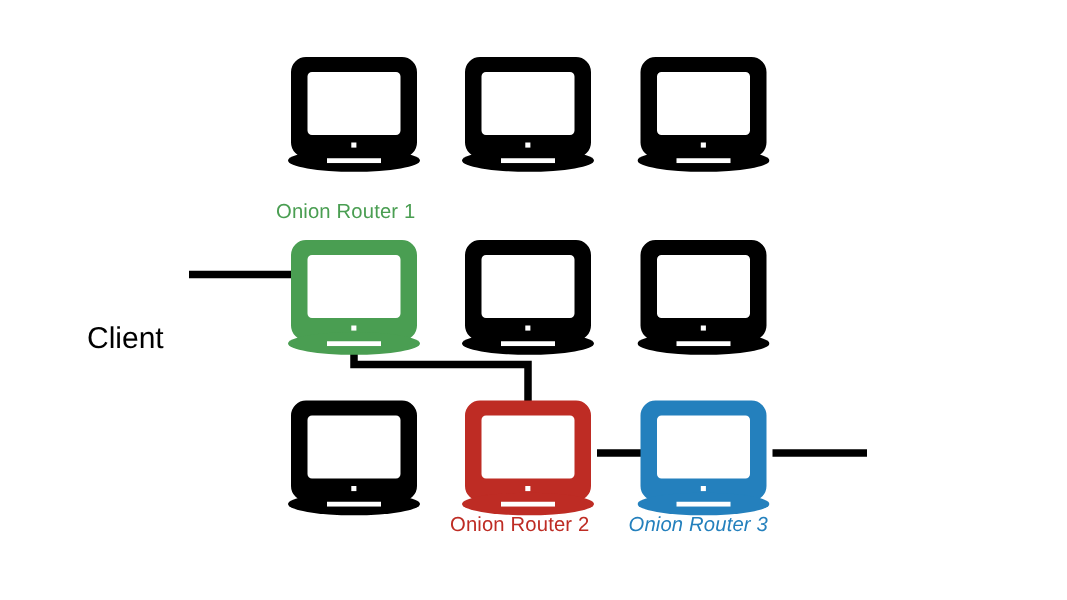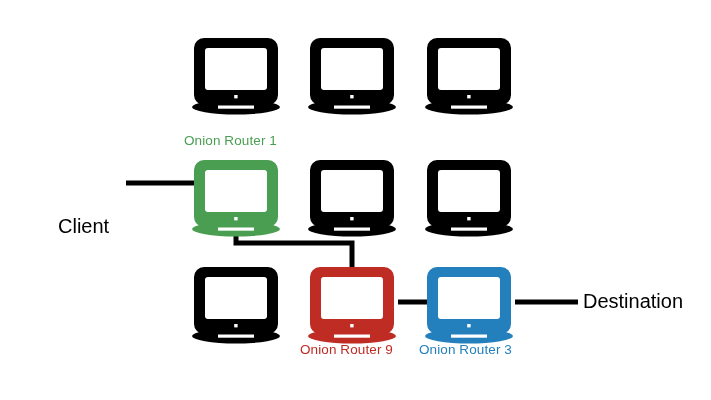--- a/index.html
+++ b/index.html
@@ -170,21 +170,20 @@
         <path d="M12 5 h64 a10 10 0 0 1 10 10 v47 a10 10 0 0 1 -10 10 h-64 a10 10 0 0 1 -10 -10 v-47 a10 10 0 0 1 10 -10 z M16 15 a3 3 0 0 0 -3 3 v36 a3 3 0 0 0 3 3 h56 a3 3 0 0 0 3 -3 v-36 a3 3 0 0 0 -3 -3 z"></path>
         <ellipse cx="44" cy="74" rx="44" ry="7.5"></ellipse>
         <rect x="26" y="72.5" width="36" height="3.2" fill="#ffffff"></rect>
         <rect x="42.2" y="62" width="3.4" height="3.4" fill="#ffffff"></rect>
       </g>
     </svg>
   </div>
 
   <div class="router-label" style="left:184px; top:133px; color:#4A9E52;">Onion Router 1</div>
 
-  <div class="router-label" style="left:300px; top:342px; color:#BE2C24;">Onion Router 9</div>
+  <div class="router-label" style="left:300px; top:342px; color:#BE2C24;">Onion Router 2</div>
 
-  <div class="router-label" style="left:419px; top:342px; color:#2480BD;">Onion Router 3</div>
+  <div class="router-label" style="left:419px; top:342px; color:#2480BD;font-style:italic;">Onion Router 3</div>
 
   <div class="endpoint-label" style="left:58px; top:171px;margin-top:44px;">Client</div>
 
-  <div class="endpoint-label" style="left:583px; top:290px;">Destination</div>
 
 </div>
 
 </body></html>

